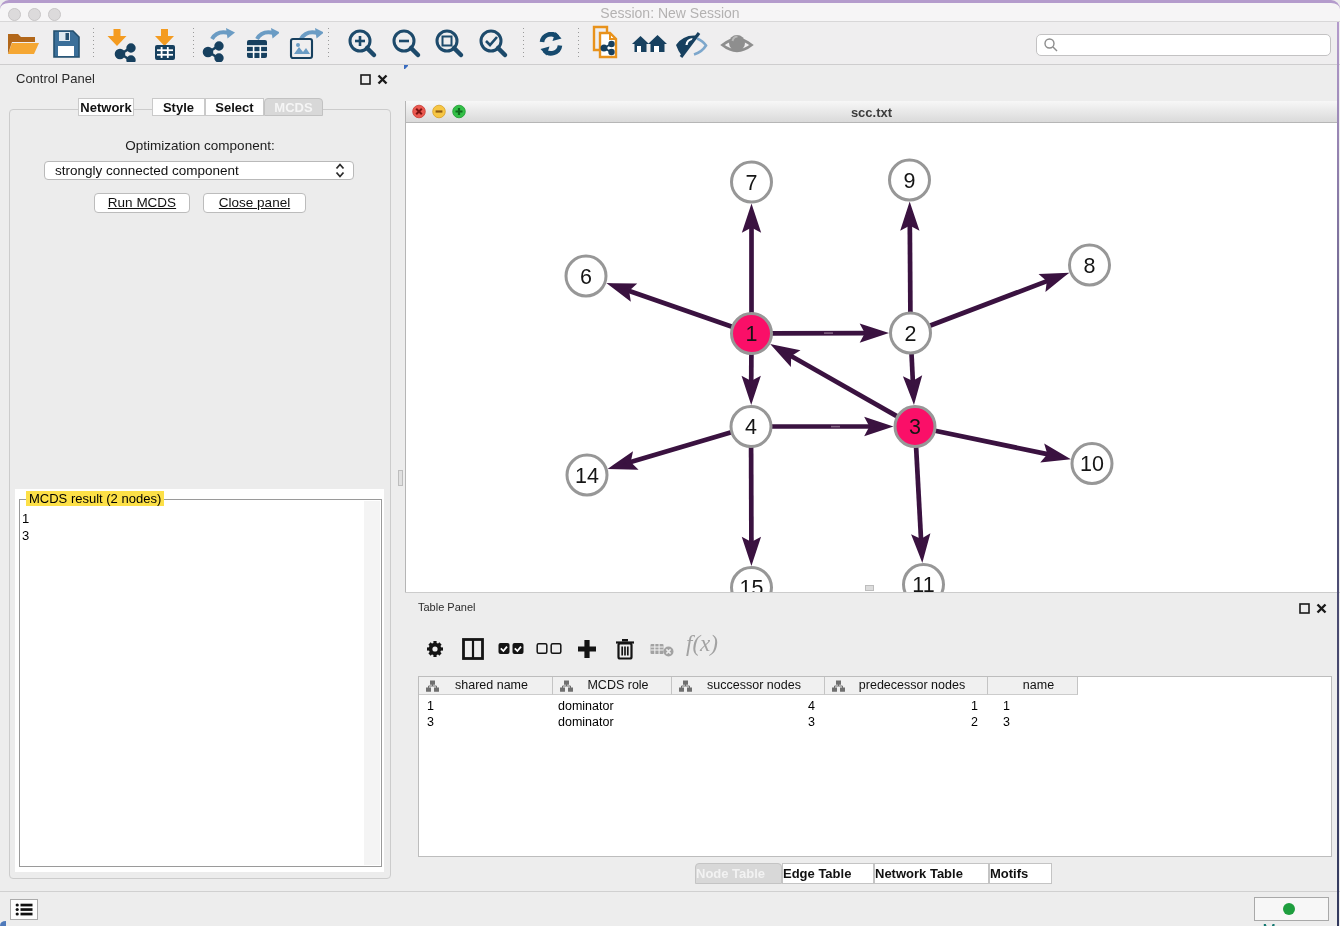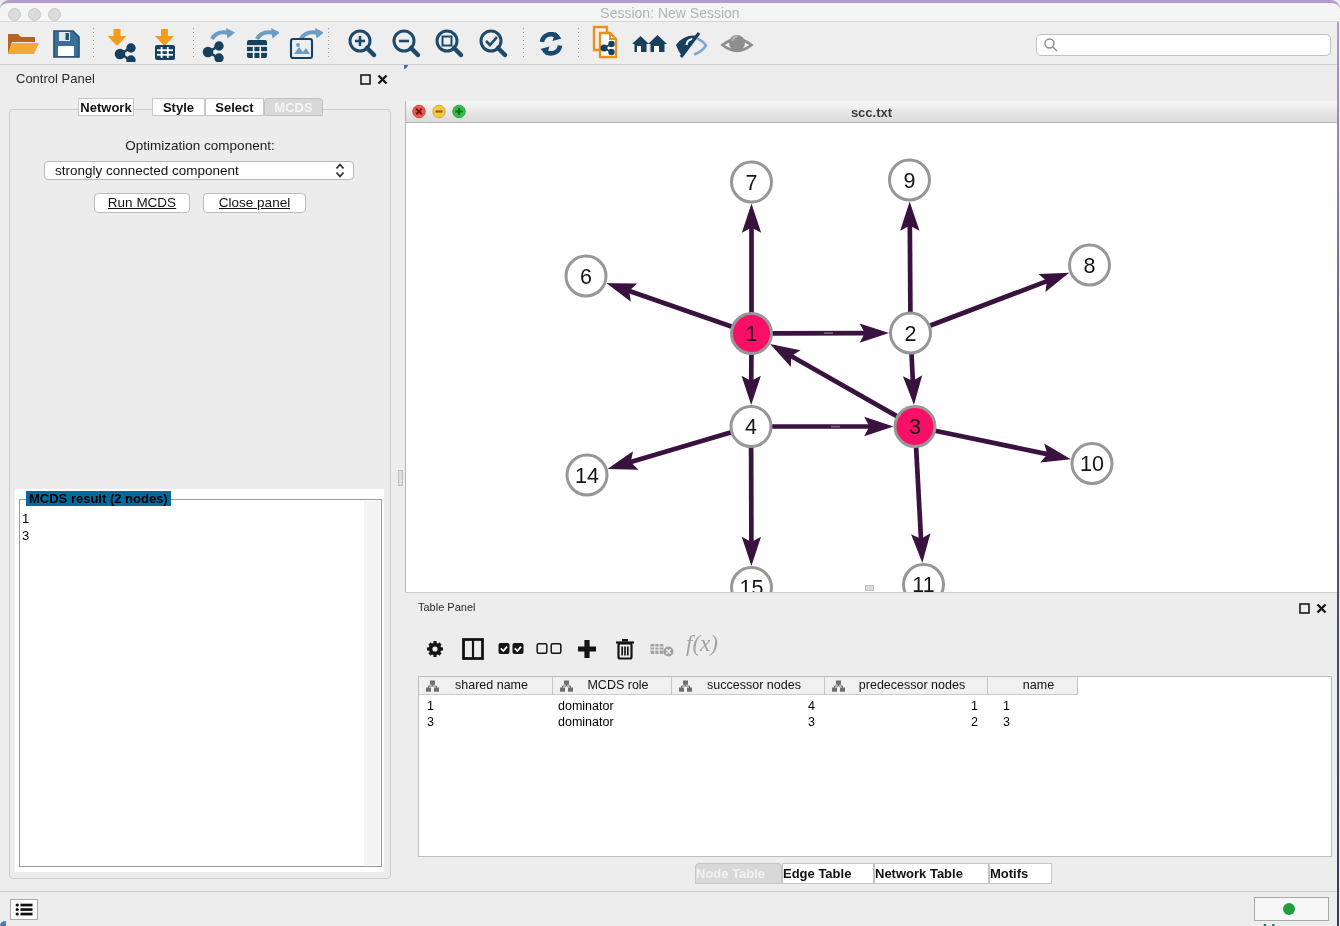--- a/index.html
+++ b/index.html
@@ -37,22 +37,22 @@
     border:1px solid #b9b9b9;border-radius:4px;box-sizing:border-box;
     font-size:13.5px;color:#111;line-height:17px;padding-left:10px;}
   .btn{position:absolute;background:#fff;border:1px solid #bcbcbc;border-radius:4px;
     box-sizing:border-box;font-size:13.5px;color:#111;text-align:center;text-decoration:underline;}
   #runbtn{left:94px;top:193px;width:96px;height:20px;line-height:18px;}
   #closebtn{left:203px;top:193px;width:103px;height:20px;line-height:18px;}
   
   #resultwhite{left:15px;top:489px;width:369px;height:383px;background:#ffffff;}
   #fieldset{left:19px;top:499px;width:363px;height:368px;
     border:1px solid #9a9a9a;box-sizing:border-box;}
-  #fieldlegend{left:26px;top:491px;background:#0369a1;padding:0 3px;
-    font-size:13px;color:#000;font-weight:bold;}
+  #fieldlegend{left:26px;top:491px;background:#fde047;padding:0 3px;
+    font-size:13px;color:#000;}
   #resulttext{left:22px;top:511px;font-size:13px;color:#000;line-height:16.5px;}
   #resultscroll{left:364px;top:501px;width:16px;height:364px;background:#f4f4f4;}
   
   #netwin{left:405px;top:65px;width:932px;height:525px;background:#ffffff;
     border-left:1px solid #b5b5b5;box-sizing:border-box;margin-top:36px;}
   #nettitle{left:0;top:0;width:931px;height:22px;
     background:linear-gradient(#f7f7f7,#dadada);border-bottom:1px solid #b6b6b6;box-sizing:border-box;}
   #netname{position:absolute;left:0;top:4px;width:931px;text-align:center;
     font-size:13px;font-weight:700;color:#3c3c3c;}
   

